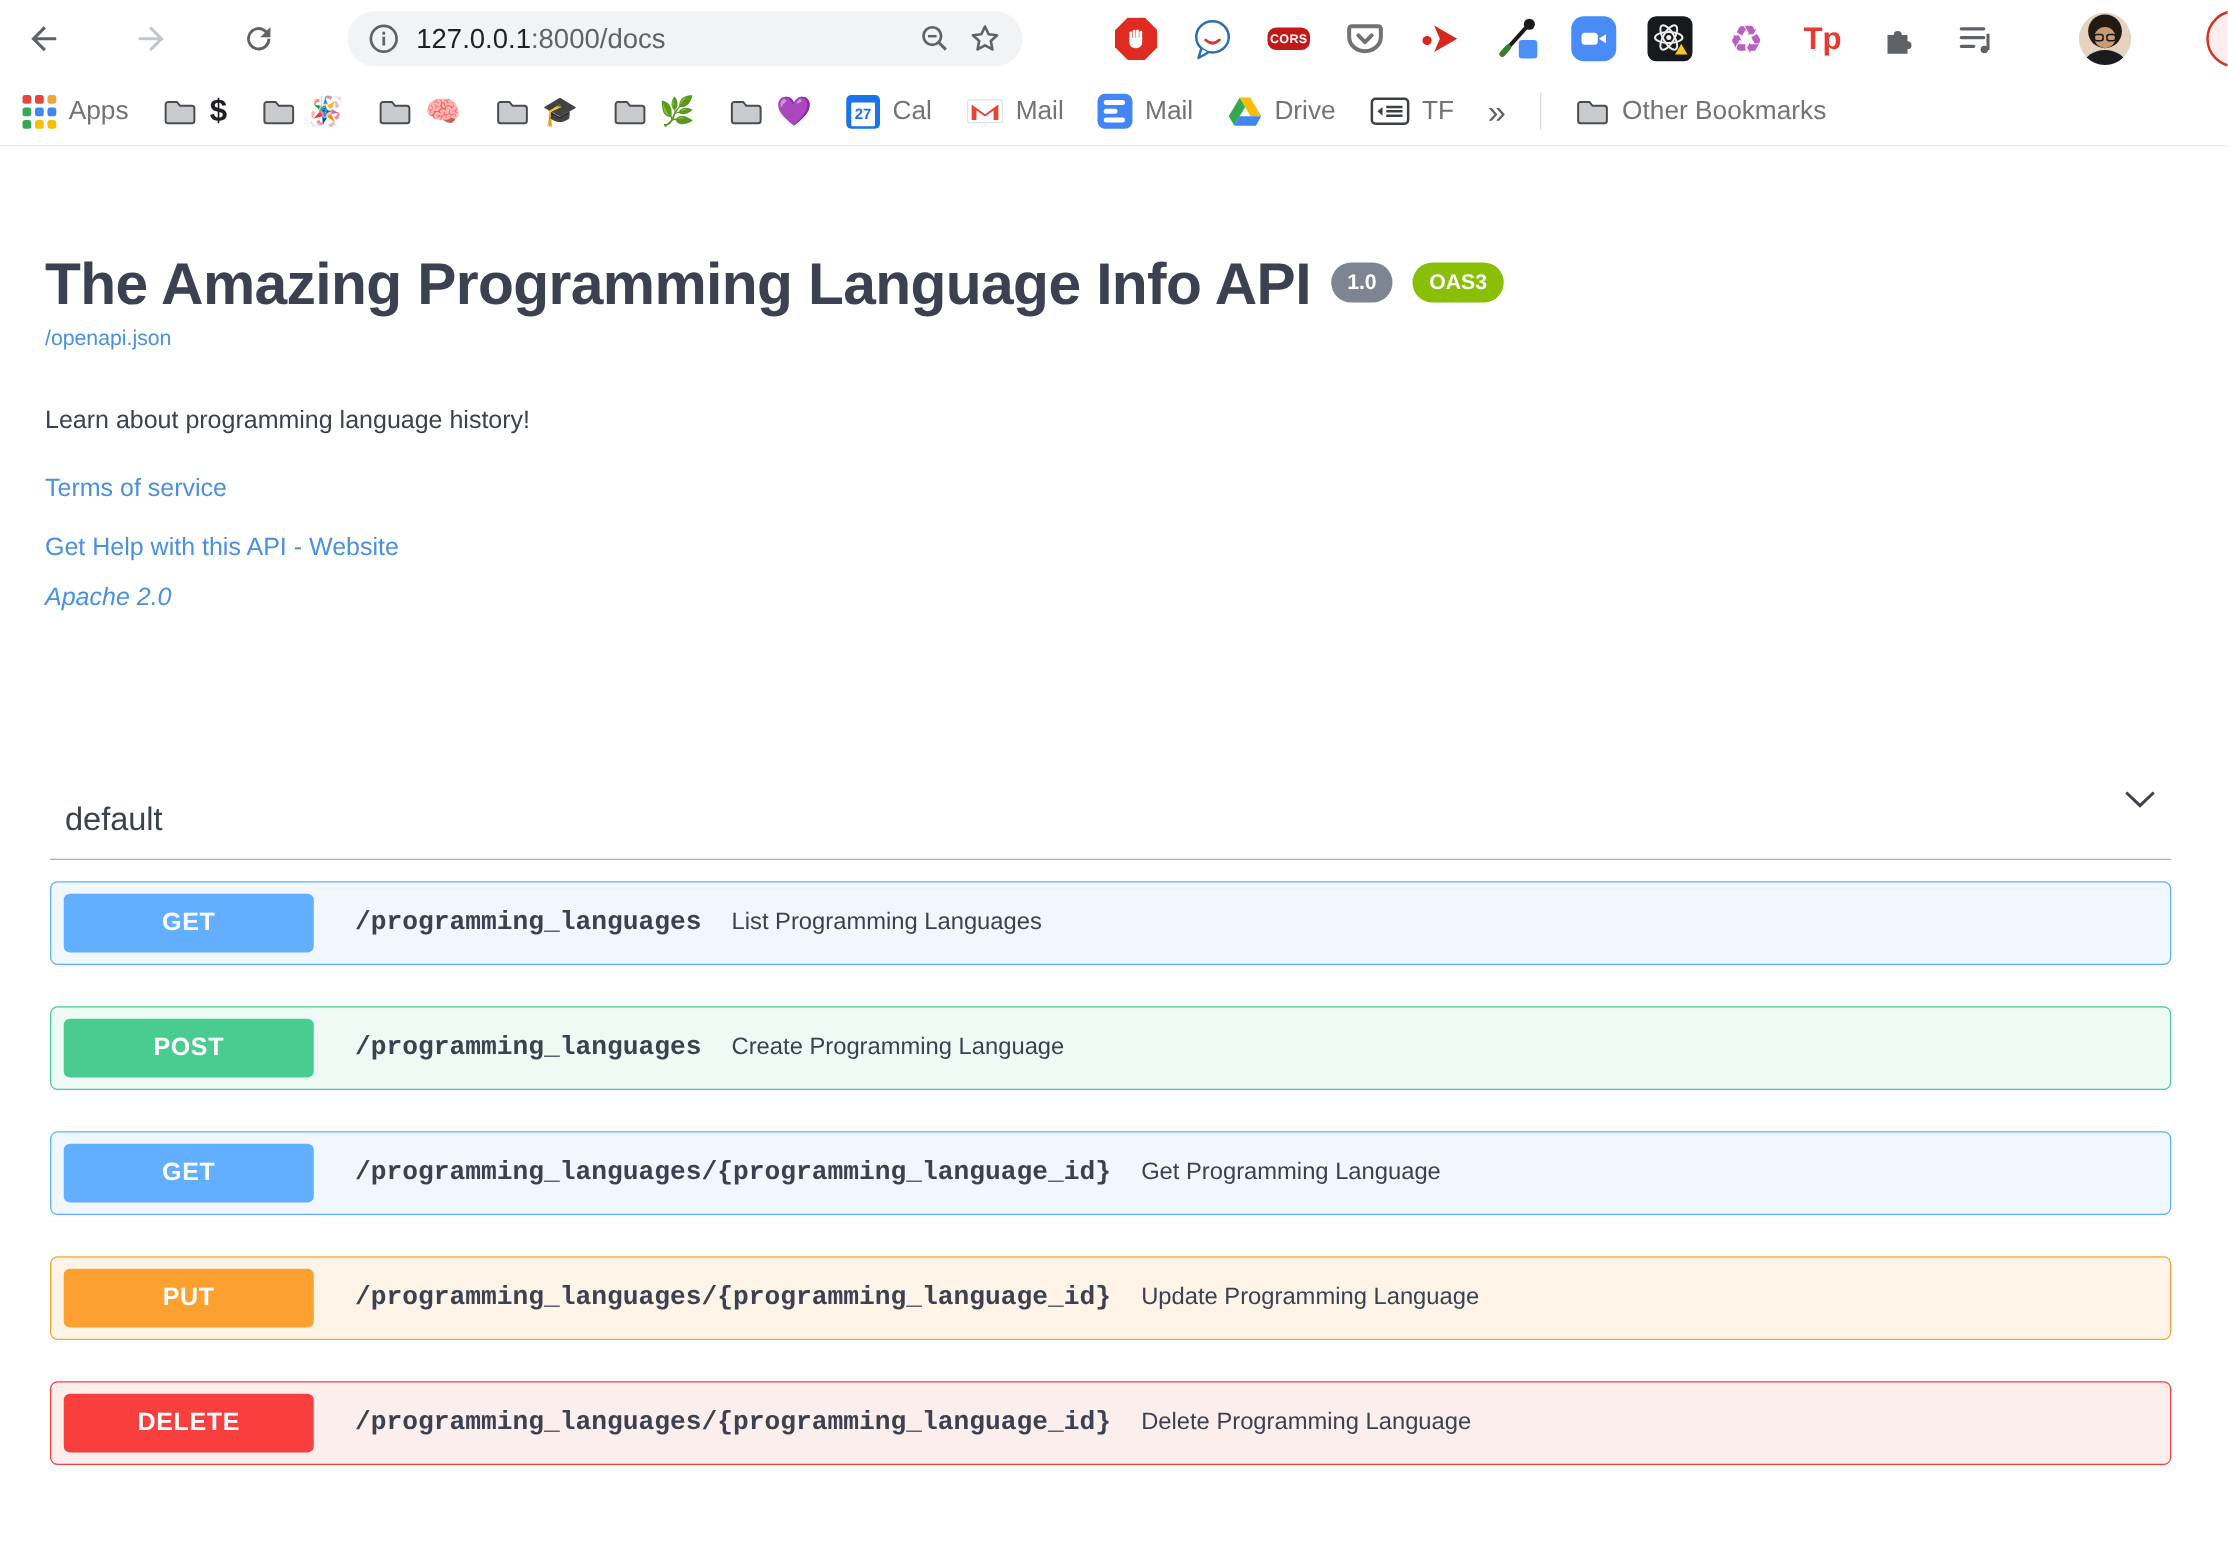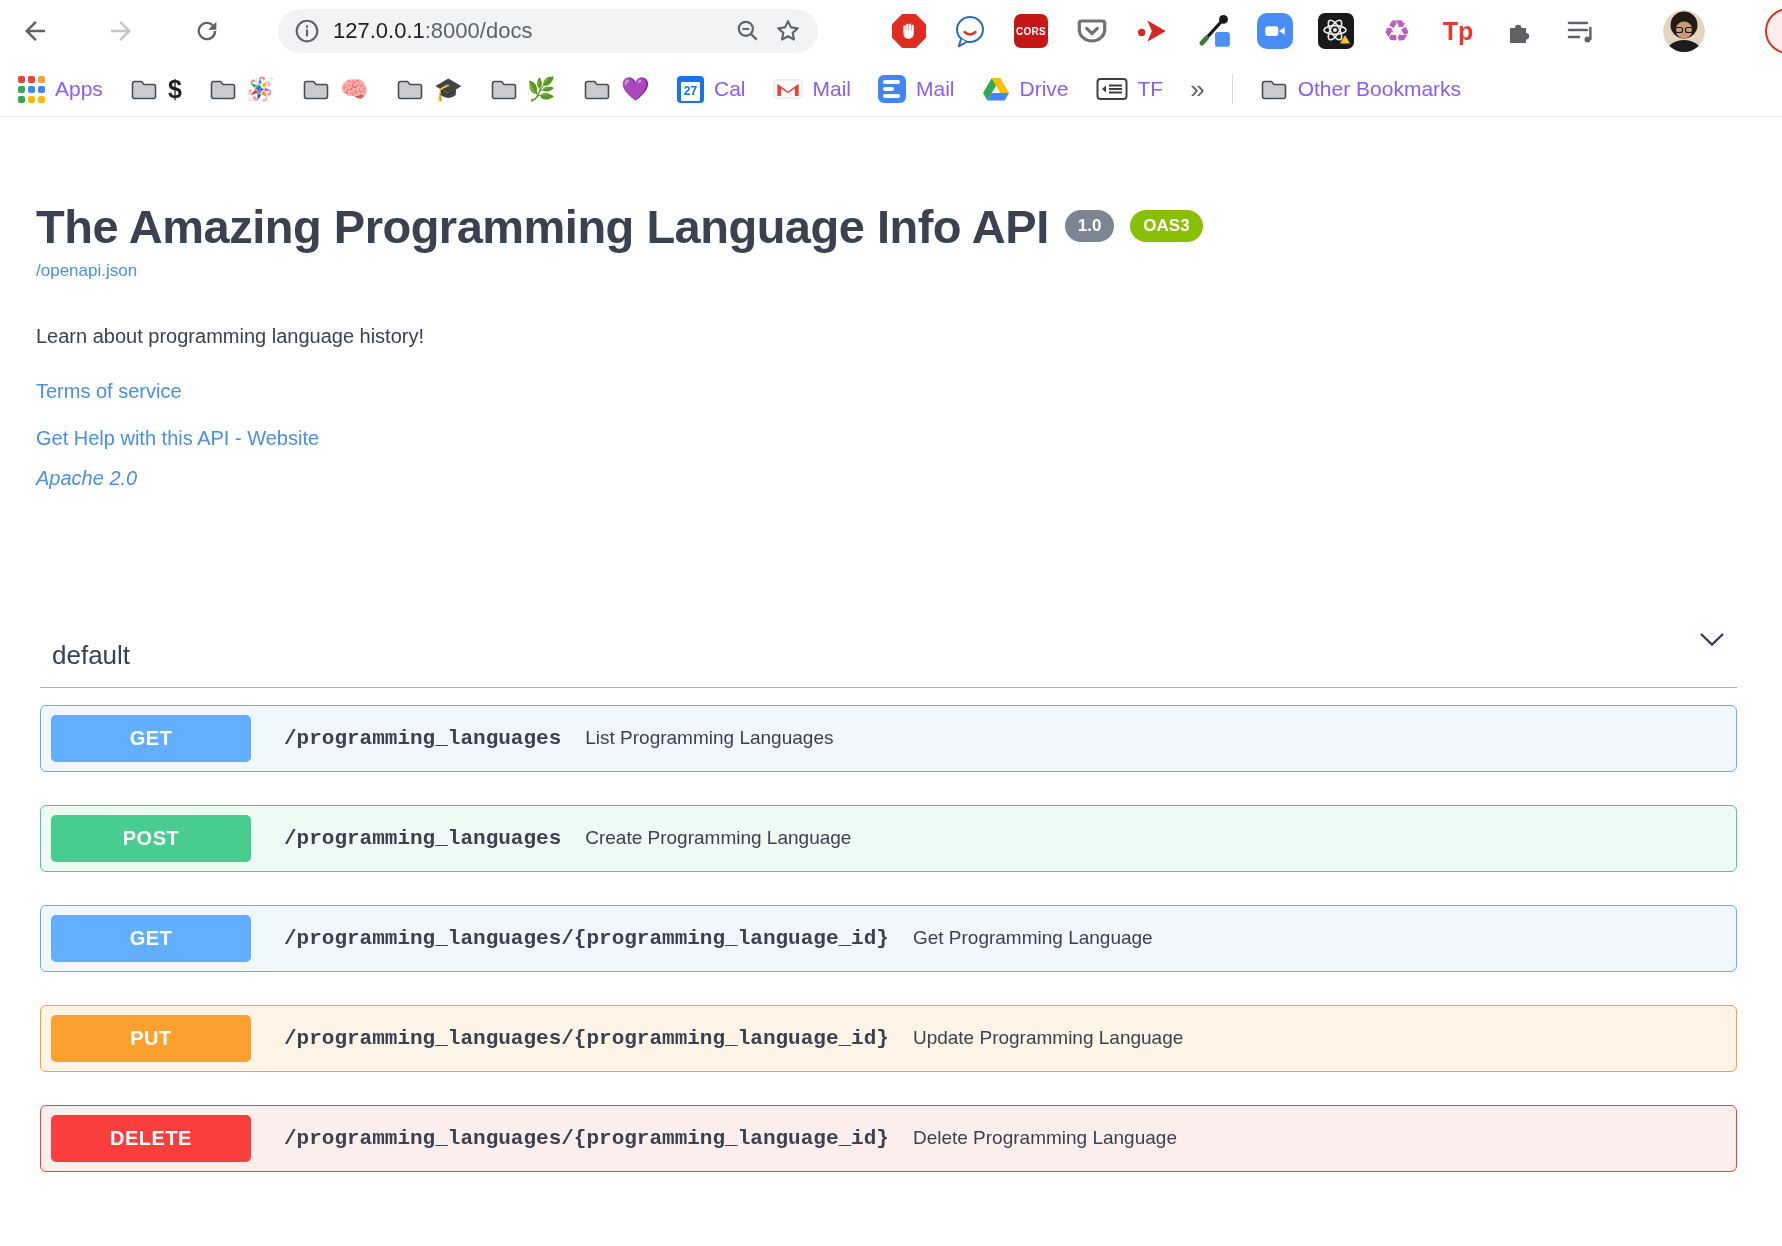--- a/index.html
+++ b/index.html
@@ -12,21 +12,21 @@
     border-radius:50%; flex:0 0 auto; cursor:pointer; }
   .address-bar { flex:0 0 540px; height:44px; margin:0 10px 0 6px; background:#f1f3f4;
     border-radius:22px; display:flex; align-items:center; padding:0 16px; gap:13px; }
   .url-text { font-size:22px; color:#202124; white-space:nowrap; flex:1 1 auto; }
   .url-text .muted { color:#5f6368; }
   .ext-row { display:flex; align-items:center; gap:23px; margin-left:18px; flex:0 0 auto; }
   .ext { width:38px; height:38px; display:flex; align-items:center; justify-content:center; cursor:pointer; }
   .octagon { width:34px; height:34px; background:#e02b20;
     clip-path:polygon(30% 0,70% 0,100% 30%,100% 70%,70% 100%,30% 100%,0 70%,0 30%);
     display:flex; align-items:center; justify-content:center; }
-  .cors-box { width:34px; height:34px; background:#c41818; border-radius:7px; color:#fff;
+  .cors-box { width:34px; height:18px; background:#c41818; border-radius:7px; color:#fff;
     font-weight:bold; font-size:10px; display:flex; align-items:center; justify-content:center;
     letter-spacing:.3px; }
   .video-box { width:36px; height:36px; background:#4a8cf7; border-radius:10px;
     display:flex; align-items:center; justify-content:center; }
   .react-box { width:36px; height:36px; background:#17191a; border-radius:7px; position:relative;
     display:flex; align-items:center; justify-content:center; }
   .recycle-glyph { font-size:31px; color:#bb5fc2; line-height:1; }
   .tp-glyph { font-size:25px; font-weight:bold; color:#e8382f; line-height:1; }
   .avatar { width:42px; height:42px; border-radius:50%; overflow:hidden; flex:0 0 auto;
     margin-left:20px; cursor:pointer; }
@@ -34,21 +34,21 @@
     border-radius:24px; display:flex; align-items:center; padding:0 10px 0 18px; gap:14px;
     cursor:pointer; flex:0 0 auto; }
   .update-label { color:#6d28d9; font-size:23px; }
   .kebab { display:flex; flex-direction:column; gap:4px; padding:4px 8px; }
   .kebab i { width:4.5px; height:4.5px; border-radius:50%; background:#c5221f; display:block; }
 
   
   .bookmarks { height:55px; display:flex; align-items:center; padding:0 18px; gap:27px;
     background:#fff; border-bottom:1px solid #e6e8ea; }
   .bm-item { display:flex; align-items:center; gap:10px; cursor:pointer; flex:0 0 auto; }
-  .bm-label { font-size:21px; color:#8b5cf6; white-space:nowrap; }
+  .bm-label { font-size:21px; color:#737373; white-space:nowrap; }
   .emoji { font-size:23px; line-height:1; }
   .apps-grid { display:grid; grid-template-columns:repeat(3,7px); grid-gap:3px; }
   .apps-grid i { width:7px; height:7px; border-radius:2px; display:block; }
   .cal-icon { width:27px; height:27px; background:#1a73e8; border-radius:4px; position:relative;
     display:flex; align-items:flex-end; justify-content:center; }
   .cal-inner { width:19px; height:19px; background:#fff; margin-bottom:2px; border-radius:1px;
     display:flex; align-items:center; justify-content:center; font-size:12px; font-weight:bold; color:#1a73e8; }
   .links-icon { width:28px; height:28px; background:#4285f4; border-radius:6px;
     display:flex; flex-direction:column; justify-content:center; gap:3.5px; padding-left:5px; }
   .links-icon i { height:3.5px; background:#fff; border-radius:2px; display:block; width:17px; }

